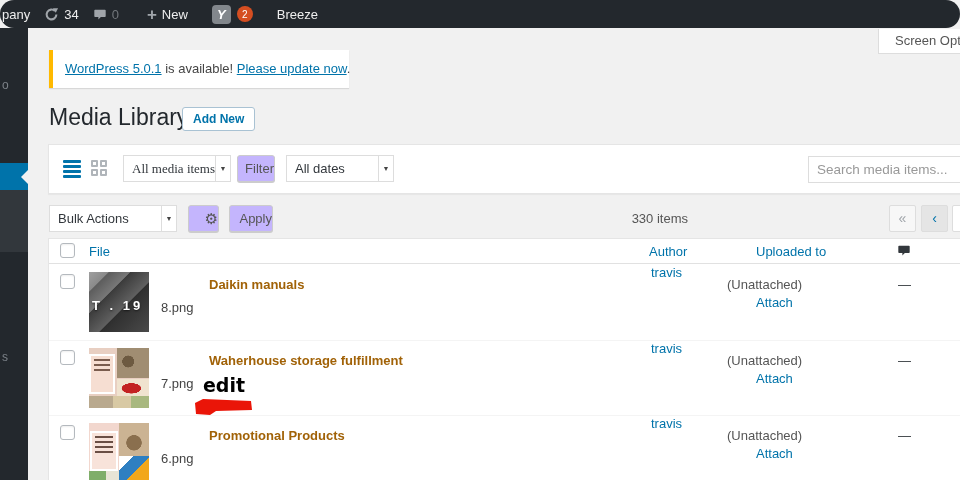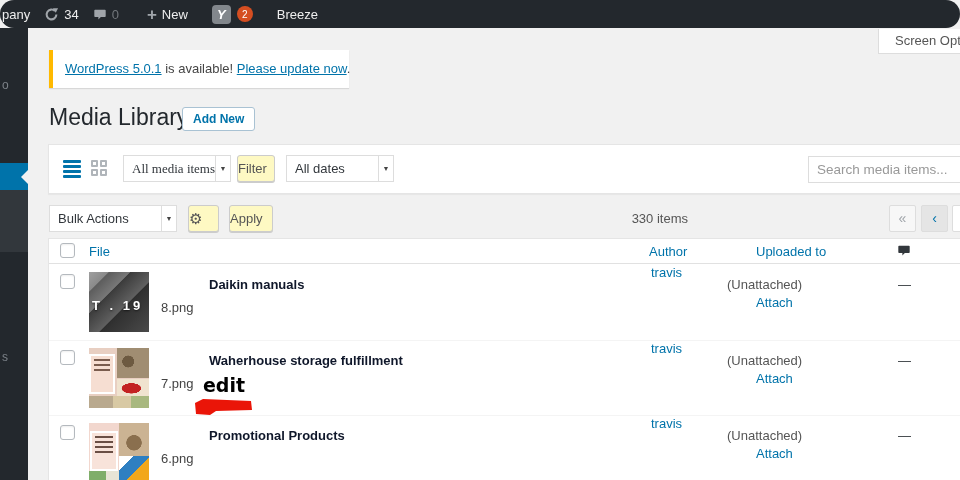--- a/index.html
+++ b/index.html
@@ -40,41 +40,41 @@
   .wp-filter { position:absolute; left:48px; top:144px; width:930px; height:50px; background:#fff; border:1px solid #e5e5e5; box-shadow:0 1px 1px 0 rgba(0,0,0,.04); }
   .view-switch { position:absolute; top:15px; display:flex; gap:8px; }
   .vs-list { left:14px; }
   .icon-list { width:18px; height:18px; display:flex; flex-direction:column; justify-content:space-between; cursor:pointer; }
   .icon-list span { height:3px; background:#0073aa; border-radius:1px; }
   .icon-grid { width:18px; height:18px; display:grid; grid-template-columns:7px 7px; grid-template-rows:7px 7px; gap:2px; cursor:pointer; }
   .icon-grid span { border:2px solid #b0b5ba; border-radius:1px; }
   .sel { position:absolute; height:27px; background:#fff; border:1px solid #ddd; color:#32373c; cursor:pointer; }
   .sel .sel-label { position:absolute; left:8px; top:0; line-height:25px; white-space:nowrap; }
   .sel .sel-arrow { position:absolute; right:0; top:0; width:15px; height:100%; border-left:1px solid #ddd; display:flex; align-items:center; justify-content:center; font-size:7px; color:#444; }
-  .btn { position:absolute; height:27px; background:#fef9c3; border:1px solid #ccc; border-radius:3px; color:#555; text-align:left; cursor:pointer; box-shadow:0 1px 0 #ccc; }
+  .btn { position:absolute; height:27px; background:#c4b5fd; border:1px solid #ccc; border-radius:3px; color:#555; text-align:right; cursor:pointer; box-shadow:0 1px 0 #ccc; }
   .search-input { position:absolute; left:759px; top:11px; width:180px; height:27px; border:1px solid #ddd; padding:0 8px; font-size:13.5px; color:#32373c; font-family:"Liberation Sans",sans-serif; background:#fff; }
   .search-input::placeholder { color:#999; }
 
   
   .bulkbar { position:absolute; left:0; top:205px; width:768px; height:28px; }
   .items-count { position:absolute; right:80px; top:6px; color:#555; }
   .page-btn { position:absolute; top:0; width:27px; height:27px; border:1px solid #ddd; border-radius:2px; text-align:center; line-height:25px; font-size:14px; cursor:pointer; }
   .pb-first { left:889px; background:#f7f7f7; color:#a0a5aa; }
   .pb-prev { left:921px; background:#e5e5e5; color:#0073aa; }
   .pb-stub { left:952px; width:30px; background:#fff; }
 
   
   .list-table { position:absolute; left:48px; top:238px; width:930px; height:260px; background:#fff; border:1px solid #e5e5e5; }
   .thead { position:absolute; left:0; top:0; width:100%; height:25px; border-bottom:1px solid #e1e1e1; }
   .th { position:absolute; top:5px; color:#0073aa; cursor:pointer; }
   .checkbox { position:absolute; width:15px; height:15px; border:1px solid #b4b9be; border-radius:3px; background:#fff; cursor:pointer; box-shadow:inset 0 1px 2px rgba(0,0,0,.07); }
   .row { position:absolute; left:0; width:100%; height:75px; }
   .row.sep { border-top:1px solid #f4f4f4; }
   .thumb { position:absolute; left:40px; top:7px; width:60px; height:60px; overflow:hidden; cursor:pointer;padding-left:47px; }
-  .row-title { position:absolute; left:112px; top:12px; color:#0f172a; font-weight:700; cursor:pointer;padding-left:48px; }
+  .row-title { position:absolute; left:112px; top:12px; color:#a16207; font-weight:700; cursor:pointer;padding-left:48px; }
   .row-file { position:absolute; left:112px; top:35px; color:#444; }
   .cell-author { position:absolute; left:602px; top:0; color:#0073aa; cursor:pointer; }
   .cell-unattached { position:absolute; left:678px; top:12px; color:#555; }
   .cell-attach { position:absolute; left:707px; top:30px; color:#0073aa; cursor:pointer; }
   .cell-dash { position:absolute; left:849px; top:12px; color:#32373c; }
 
   
   .thumb1 { background:linear-gradient(135deg,#9f9f9f 0%,#8a8a8a 16%,#5d5d5d 17%,#787878 34%,#3c3c3c 35%,#606060 58%,#2f2f2f 59%,#4a4a4a 100%); }
   .thumb1 .t1-text { position:absolute; left:3px; top:26px; color:#fff; font-weight:700; font-size:13px; letter-spacing:3px; text-shadow:0 1px 2px rgba(0,0,0,.6); }
   .thumb2 { background:#e8cfc2; }

